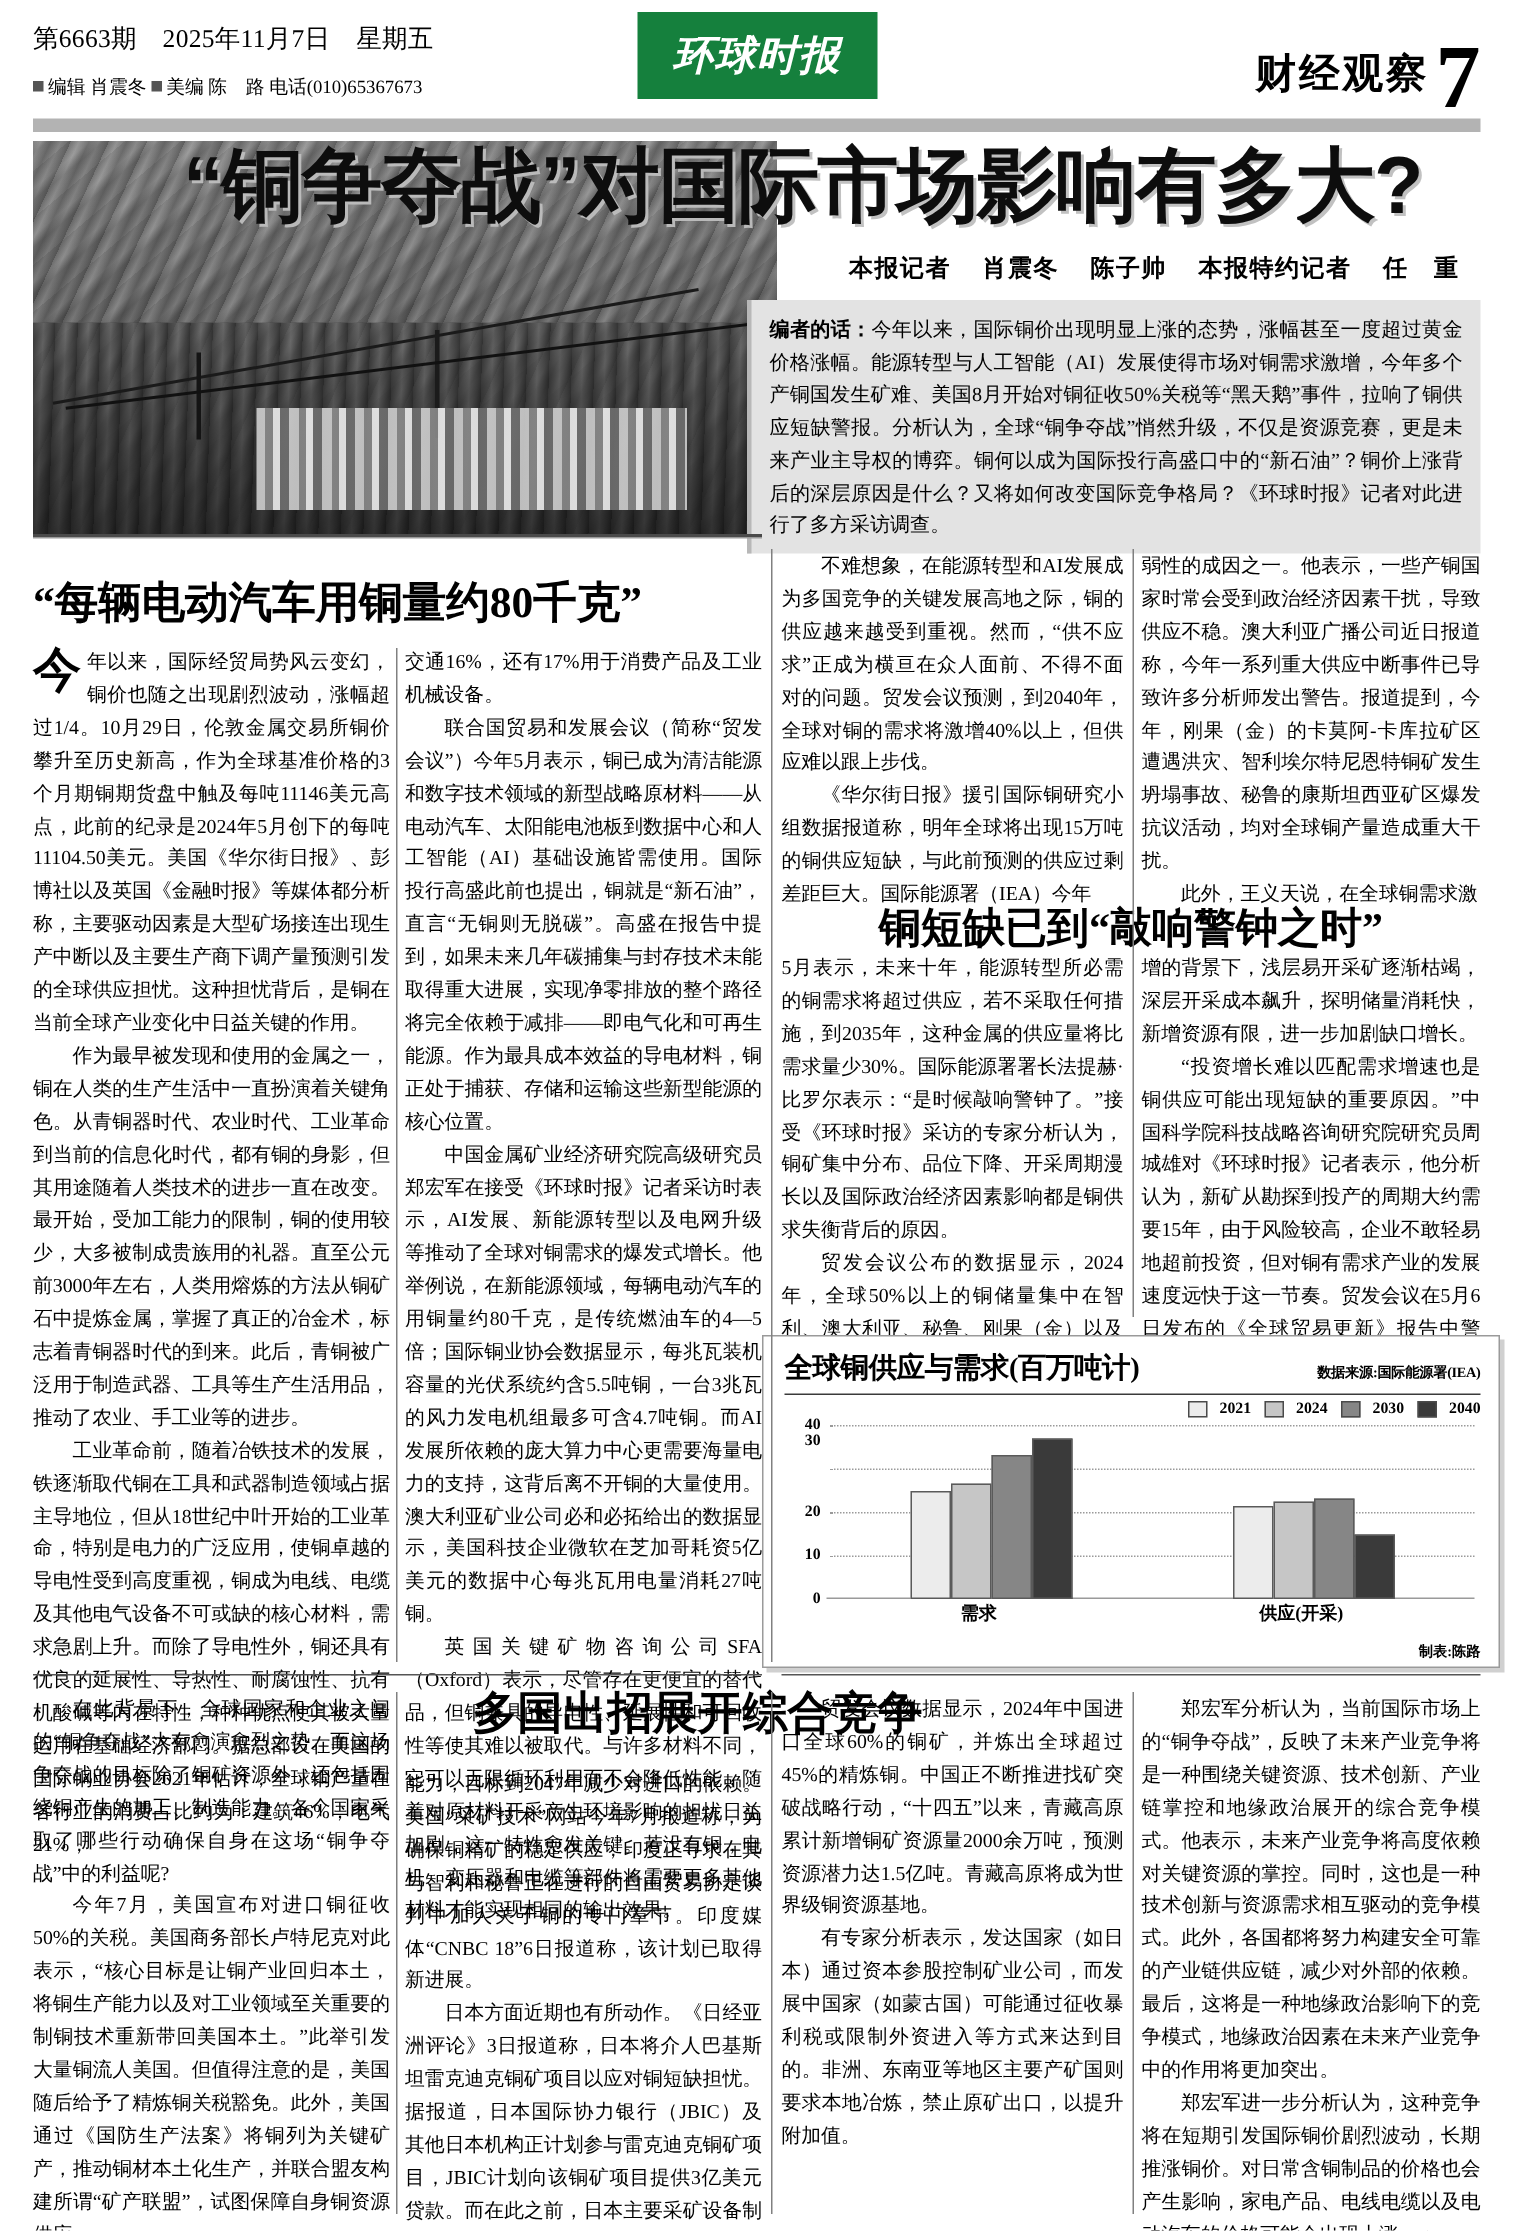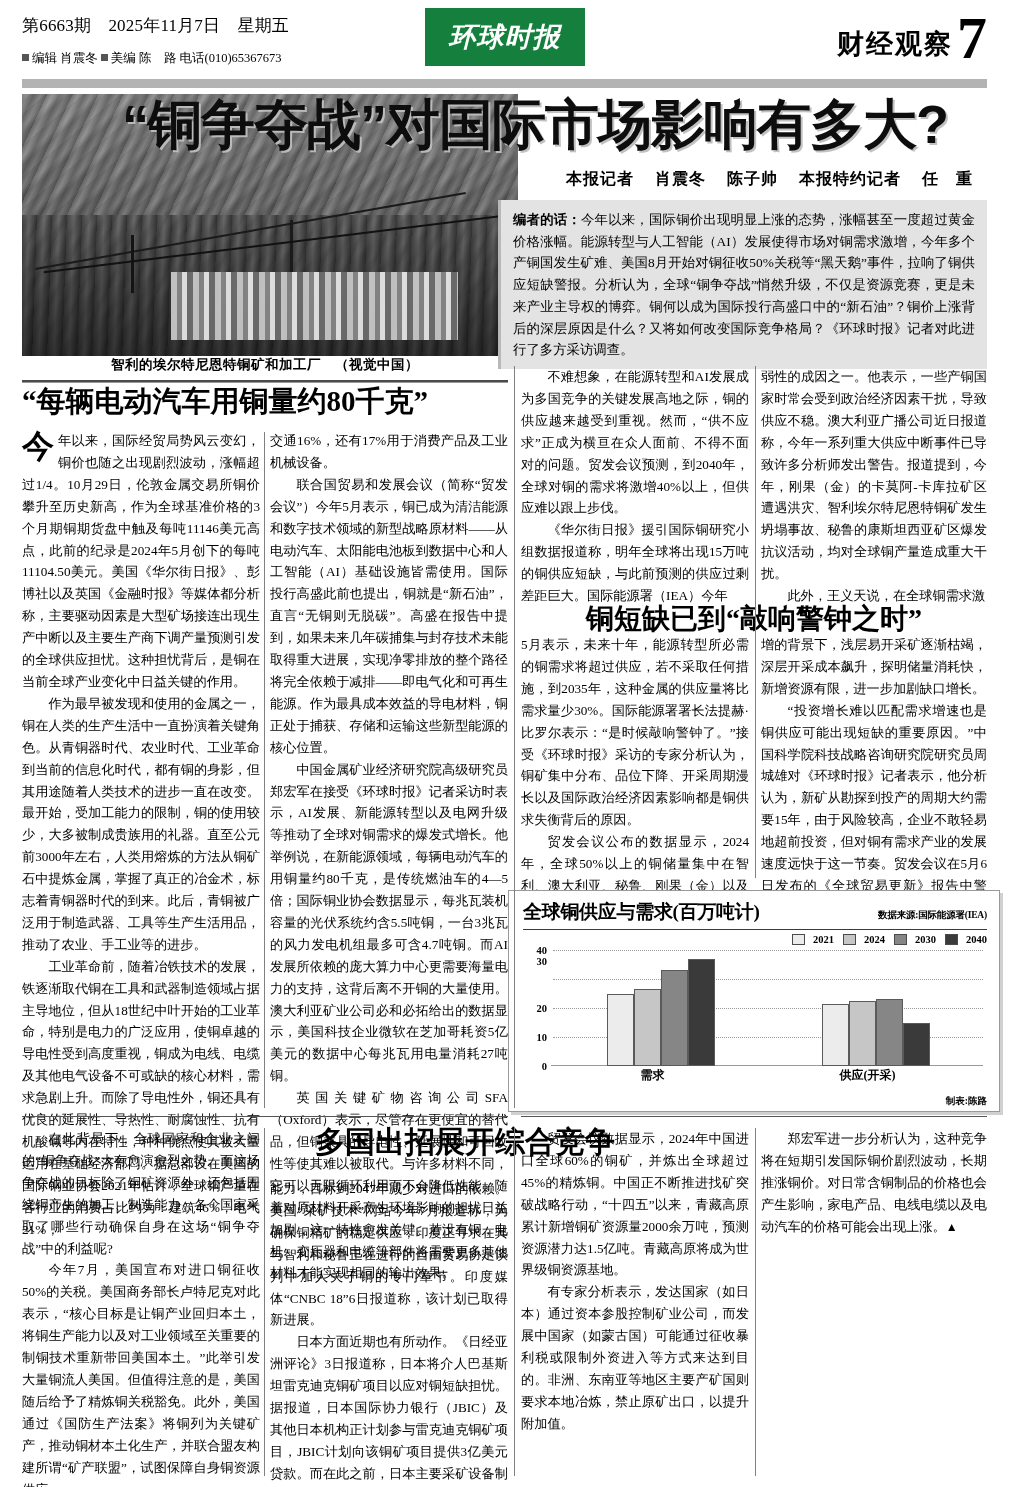--- a/index.html
+++ b/index.html
@@ -21,21 +21,21 @@
   .sq { display: inline-block; width: 7px; height: 7px; background: #555; margin-right: 3px; position: relative; top: -1px; }
   .logo-box {
     position: absolute; left: 50%; transform: translateX(-50%); top: -2px;
     width: 160px; height: 58px; background: #15803d;
     display: flex; align-items: center; justify-content: center;
   }
   .logo-text {
     color: #fff; font-size: 27px; font-weight: bold;
     font-family: "Liberation Serif", serif; font-style: italic; letter-spacing: 1px;
   }
-  .mast-right { position: absolute; right: 0; top: 5px; display: flex; align-items: flex-end; }
+  .mast-right { position: absolute; right: 0; top: 18px; display: flex; align-items: center; }
   .section-name { font-size: 27px; font-weight: bold; letter-spacing: 2px; line-height: 1; padding-bottom: 4px; }
   .page-num {
     font-size: 60px; font-weight: bold; line-height: .78; margin-left: 4px;
     font-family: "Liberation Serif", serif;
   }
   .mast-rule { height: 9px; background: #b3b3b3; margin-top: 1px; }
 
   
   .hero { position: relative; height: 262px; margin-top: 6px; }
   .hero-photo {
@@ -207,21 +207,20 @@
       <span>陈子帅</span>
       <span>本报特约记者</span>
       <span>任　重</span>
     </div>
     <div class="editor-box">
       <b>编者的话：</b><span>今年以来，国际铜价出现明显上涨的态势，涨幅甚至一度超过黄金价格涨幅。能源转型与人工智能（AI）发展使得市场对铜需求激增，今年多个产铜国发生矿难、美国8月开始对铜征收50%关税等“黑天鹅”事件，拉响了铜供应短缺警报。分析认为，全球“铜争夺战”悄然升级，不仅是资源竞赛，更是未来产业主导权的博弈。铜何以成为国际投行高盛口中的“新石油”？铜价上涨背后的深层原因是什么？又将如何改变国际竞争格局？《环球时报》记者对此进行了多方采访调查。</span>
     </div>
   </div>
 
   <div class="caption-wrap">
-    <div class="caption">智利的埃尔特尼恩特铜矿和加工厂　（视觉中国）</div>
     <div class="caption-rule"></div>
   </div>
 
   <div class="h-art1">“每辆电动汽车用铜量约80千克”</div>
 
   <div class="col c1">
     <p class="noind"><span class="dropcap">今</span><span>年以来，国际经贸局势风云变幻，铜价也随之出现剧烈波动，涨幅超过1/4。10月29日，伦敦金属交易所铜价攀升至历史新高，作为全球基准价格的3个月期铜期货盘中触及每吨11146美元高点，此前的纪录是2024年5月创下的每吨11104.50美元。美国《华尔街日报》、彭博社以及英国《金融时报》等媒体都分析称，主要驱动因素是大型矿场接连出现生产中断以及主要生产商下调产量预测引发的全球供应担忧。这种担忧背后，是铜在当前全球产业变化中日益关键的作用。</span></p>
     <p>作为最早被发现和使用的金属之一，铜在人类的生产生活中一直扮演着关键角色。从青铜器时代、农业时代、工业革命到当前的信息化时代，都有铜的身影，但其用途随着人类技术的进步一直在改变。最开始，受加工能力的限制，铜的使用较少，大多被制成贵族用的礼器。直至公元前3000年左右，人类用熔炼的方法从铜矿石中提炼金属，掌握了真正的冶金术，标志着青铜器时代的到来。此后，青铜被广泛用于制造武器、工具等生产生活用品，推动了农业、手工业等的进步。</p>
     <p>工业革命前，随着冶铁技术的发展，铁逐渐取代铜在工具和武器制造领域占据主导地位，但从18世纪中叶开始的工业革命，特别是电力的广泛应用，使铜卓越的导电性受到高度重视，铜成为电线、电缆及其他电气设备不可或缺的核心材料，需求急剧上升。而除了导电性外，铜还具有优良的延展性、导热性、耐腐蚀性、抗有机酸碱等内在特性，种种优点使其被大量运用在基础经济部门。据总部设在美国的国际铜业协会2021年估计，全球铜产量在各行业的消费占比约为：建筑46%，电气21%，</p>
   </div>
@@ -326,20 +325,21 @@
   <div class="col c6">
     <p class="noind">能力，目标到2047年减少对进口的依赖。美国“采矿技术”网站今年7月报道称，为确保铜精矿的稳定供应，印度正寻求在其与智利和秘鲁正在进行的自由贸易协定谈判中加人关于铜的专门章节。印度媒体“CNBC 18”6日报道称，该计划已取得新进展。</p>
     <p>日本方面近期也有所动作。《日经亚洲评论》3日报道称，日本将介人巴基斯坦雷克迪克铜矿项目以应对铜短缺担忧。据报道，日本国际协力银行（JBIC）及其他日本机构正计划参与雷克迪克铜矿项目，JBIC计划向该铜矿项目提供3亿美元贷款。而在此之前，日本主要采矿设备制造商小松今年早些时候签署了4.4亿美元协议，为雷克迪克项目供应重型机械。</p>
 
   </div>
   <div class="col c7">
     <p>贸发会议数据显示，2024年中国进口全球60%的铜矿，并炼出全球超过45%的精炼铜。中国正不断推进找矿突破战略行动，“十四五”以来，青藏高原累计新增铜矿资源量2000余万吨，预测资源潜力达1.5亿吨。青藏高原将成为世界级铜资源基地。</p>
     <p>有专家分析表示，发达国家（如日本）通过资本参股控制矿业公司，而发展中国家（如蒙古国）可能通过征收暴利税或限制外资进入等方式来达到目的。非洲、东南亚等地区主要产矿国则要求本地冶炼，禁止原矿出口，以提升附加值。</p>
   </div>
   <div class="col c8">
+    <p>郑宏军分析认为，当前国际市场上的“铜争夺战”，反映了未来产业竞争将是一种围绕关键资源、技术创新、产业链掌控和地缘政治展开的综合竞争模式。他表示，未来产业竞争将高度依赖对关键资源的掌控。同时，这也是一种技术创新与资源需求相互驱动的竞争模式。此外，各国都将努力构建安全可靠的产业链供应链，减少对外部的依赖。最后，这将是一种地缘政治影响下的竞争模式，地缘政治因素在未来产业竞争中的作用将更加突出。</p>
     <p><span>郑宏军进一步分析认为，这种竞争将在短期引发国际铜价剧烈波动，长期推涨铜价。对日常含铜制品的价格也会产生影响，家电产品、电线电缆以及电动汽车的价格可能会出现上涨。</span><span class="endmark">▲</span></p>
   </div>
 
   <div class="vrule" style="left:264px; top:432px; height:676px;"></div>
   <div class="vrule" style="left:514px; top:366px; height:742px;"></div>
   <div class="vrule" style="left:755px; top:366px; height:512px;"></div>
   <div class="vrule" style="left:264px; top:1128px; height:348px;"></div>
   <div class="vrule" style="left:514px; top:1128px; height:348px;"></div>
   <div class="vrule" style="left:755px; top:1128px; height:348px;"></div>
 

